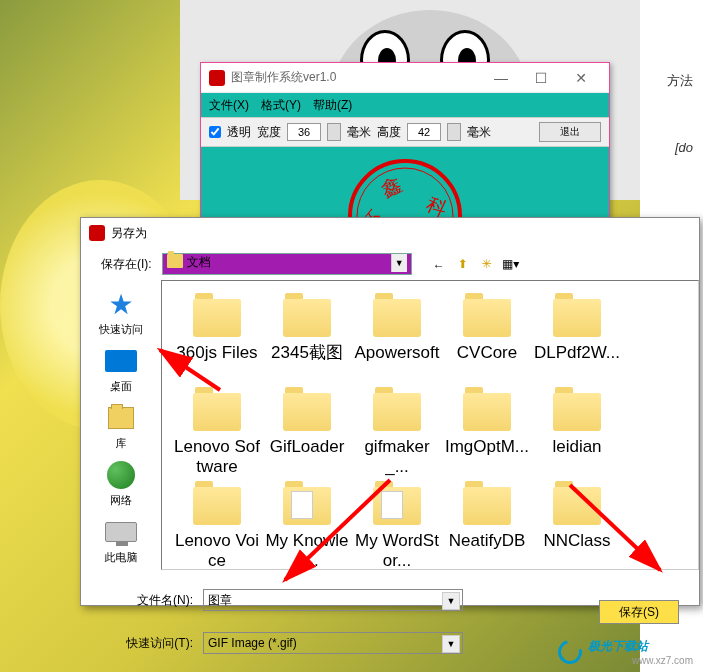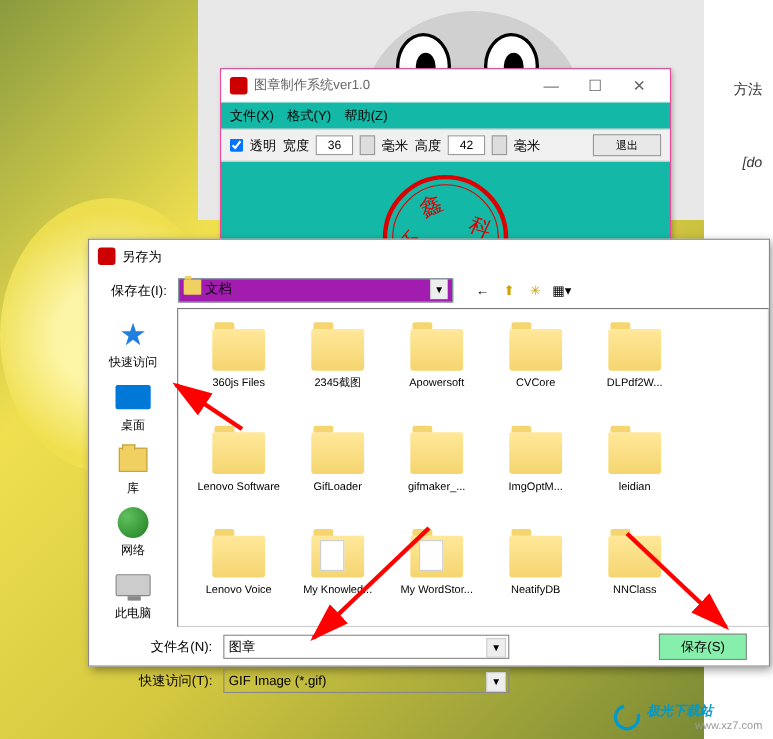--- a/index.html
+++ b/index.html
@@ -58,34 +58,34 @@
 .place-icon { width: 32px; height: 32px; margin-bottom: 2px; display: flex; align-items: center; justify-content: center; }
 .place-star { color: #2080e0; font-size: 28px; }
 .place-desktop { width: 32px; height: 22px; background: #0078d7; border-radius: 2px; }
 .place-lib { width: 26px; height: 22px; background: #f0d060; border: 1px solid #c0a040; position: relative; }
 .place-lib::before { content:''; position:absolute; top:-4px; left:2px; width:10px; height:4px; background:#f0d060; border:1px solid #c0a040; border-bottom:none;}
 .place-pc { width: 32px; height: 20px; background: #ccc; border: 1px solid #888; border-radius: 2px; position: relative; }
 .place-pc::after { content:''; position:absolute; bottom:-5px; left:10px; width:12px; height:4px; background:#888;}
 .place-net { width: 28px; height: 28px; background: radial-gradient(circle at 30% 30%, #60c060, #208020); border-radius: 50%; }
 
 .files-area { flex: 1; border: 1px inset #ccc; padding: 10px; overflow: hidden; display: flex; flex-wrap: wrap; align-content: flex-start; gap: 0; position: relative; }
-.file-item { width: 90px; height: 94px; display: flex; flex-direction: column; align-items: center; font-size: 10px; text-align: center; cursor: pointer; padding-top: 8px; }
+.file-item { width: 90px; height: 94px; display: flex; flex-direction: column; align-items: center; font-size: 17px; text-align: center; cursor: pointer; padding-top: 8px; }
 .folder-icon { width: 48px; height: 38px; background: linear-gradient(#ffe89a, #f5d570); border-radius: 2px 2px 3px 3px; position: relative; margin-bottom: 6px; }
 .folder-icon::before { content:''; position:absolute; top:-6px; left:2px; width:18px; height:6px; background:#f5d570; border-radius:2px 2px 0 0;}
 .folder-icon.has-doc::after { content:''; position:absolute; top:4px; left:8px; width:20px; height:26px; background:#fff; border:1px solid #ccc;}
 .file-label { line-height: 1.2; word-break: break-all; max-width: 86px; }
 
 .saveas-bottom { padding: 6px 20px; display: flex; flex-direction: column; gap: 8px; font-size: 12px; }
 .bottom-row { display: flex; align-items: center; gap: 10px; }
 .bottom-label { width: 92px; text-align: right; }
 .bottom-input { width: 260px; height: 22px; border: 1px solid #888; padding: 0 4px; font-size: 12px; display: flex; align-items: center; }
 .bottom-input.combo { position: relative; }
 .bottom-input.combo::after { content:'▼'; position:absolute; right:2px; top:2px; width:16px; height:16px; background:#eee; font-size:9px; display:flex; align-items:center; justify-content:center; border:1px solid #ccc;}
 .bottom-spacer { flex: 1; }
-.dlg-btn { width: 80px; height: 24px; background: #86efac; border: 1px solid #888; cursor: pointer; font-size: 12px; }
+.dlg-btn { width: 80px; height: 24px; background: #fde047; border: 1px solid #888; cursor: pointer; font-size: 12px; margin-top: 24px; }
 
 
 .arrow { position: absolute; pointer-events: none; }
 .arrow svg { overflow: visible; }
 
 
 .watermark { position: absolute; bottom: 6px; right: 10px; display: flex; align-items: center; gap: 6px; font-size: 12px; }
 .wm-logo { width: 24px; height: 24px; border: 3px solid #0099cc; border-radius: 50%; border-top-color: transparent; transform: rotate(30deg);}
 .wm-text1 { color: #0099cc; font-style: italic; font-weight: bold; }
 .wm-text2 { color: #999; font-size: 10px; margin-left: 44px; }

